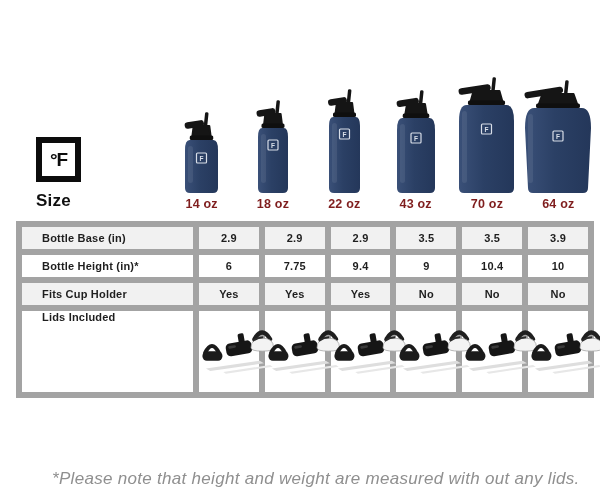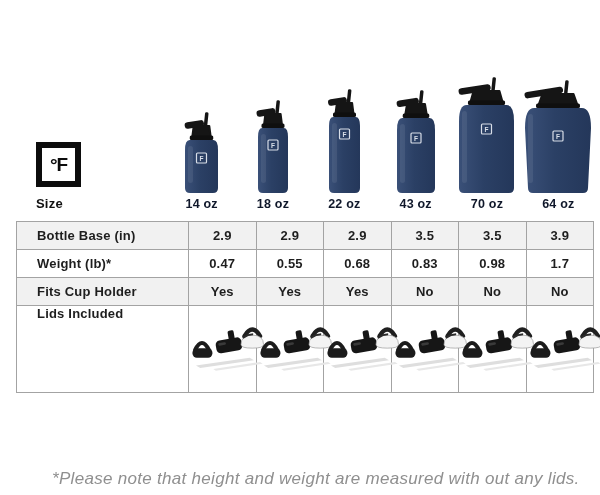--- a/index.html
+++ b/index.html
@@ -14,32 +14,32 @@
   .logo-cell {
     width:150px; box-sizing:border-box; padding:0 0 10px 20px;
     display:flex; flex-direction:column; align-items:flex-start;
   }
   .logo-box {
     width:33px; height:33px; border:6px solid #0c0c0c; background:#ffffff;
     display:flex; align-items:center; justify-content:center;
     font-weight:bold; font-size:19px; color:#0c0c0c; margin-bottom:9px;
     letter-spacing:-1px;
   }
-  .size-label { font-size:13px; font-weight:bold; color:#101010; letter-spacing:.2px; }
+  .size-label { font-size:17px; font-weight:bold; color:#101010; letter-spacing:.2px; }
   .bottle-cell {
     flex:1; display:flex; flex-direction:column; align-items:center;
     justify-content:flex-end; padding-bottom:10px; min-width:0;
   }
   .bottle-cell svg { display:block; margin-bottom:4px; }
-  .col-label { font-size:12.5px; font-weight:bold; color:#0f172a; letter-spacing:.2px; white-space:nowrap; }
+  .col-label { font-size:12.5px; font-weight:bold; color:#7f1d1d; letter-spacing:.2px; white-space:nowrap; }
 
   
   table.spec-table { width:578px; border-collapse:collapse; table-layout:fixed; }
   table.spec-table td {
-    border:1px solid #a3a3a3; font-weight:bold; font-size:13px;
+    border:6px solid #a3a3a3; font-weight:bold; font-size:11px;
     color:#1e1e1e; background:#ffffff; letter-spacing:.2px;
   }
   td.row-label { text-align:left; padding-left:20px; }
   td.cell-value { text-align:center; }
   tr.text-row { height:28px; }
   tr.lids-row { height:87px; }
   tr.shade td { background:#f1f1f1; }
   td.lids-label { vertical-align:top; padding-top:0; }
   td.lids-cell { text-align:center; vertical-align:middle; padding:0; }
   td.lids-cell svg { display:block; margin:0 auto; }
@@ -226,27 +226,27 @@
           <tr class="text-row shade">
             <td class="row-label" style="width: 150px;">Bottle Base (in)</td>
             <td class="cell-value">2.9</td>
             <td class="cell-value">2.9</td>
             <td class="cell-value">2.9</td>
             <td class="cell-value">3.5</td>
             <td class="cell-value">3.5</td>
             <td class="cell-value">3.9</td>
           </tr>
           <tr class="text-row">
-            <td class="row-label" style="width: 150px;">Weight (lb)*</td>
-            <td class="cell-value">0.47</td>
-            <td class="cell-value">0.55</td>
-            <td class="cell-value">0.68</td>
-            <td class="cell-value">0.83</td>
-            <td class="cell-value">0.98</td>
-            <td class="cell-value">1.7</td>
+            <td class="row-label" style="width: 150px;">Bottle Height (in)*</td>
+            <td class="cell-value">6</td>
+            <td class="cell-value">7.75</td>
+            <td class="cell-value">9.4</td>
+            <td class="cell-value">9</td>
+            <td class="cell-value">10.4</td>
+            <td class="cell-value">10</td>
           </tr>
           <tr class="text-row shade">
             <td class="row-label" style="width: 150px;">Fits Cup Holder</td>
             <td class="cell-value">Yes</td>
             <td class="cell-value">Yes</td>
             <td class="cell-value">Yes</td>
             <td class="cell-value">No</td>
             <td class="cell-value">No</td>
             <td class="cell-value">No</td>
           </tr>

